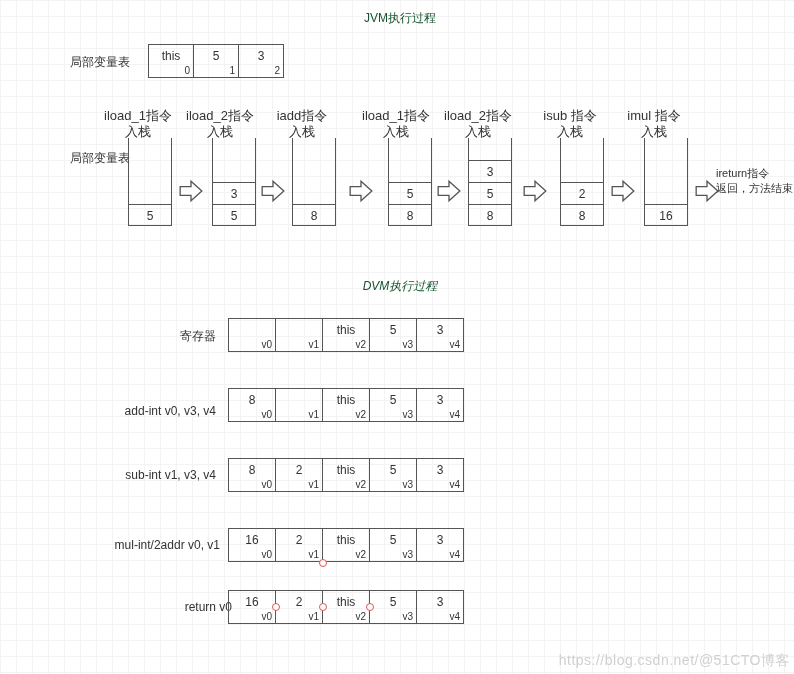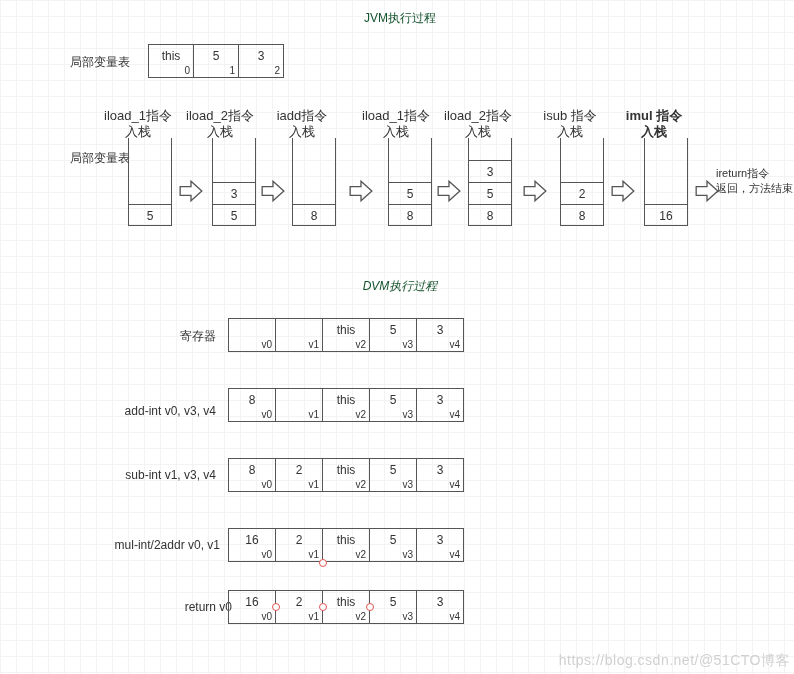--- a/index.html
+++ b/index.html
@@ -110,21 +110,21 @@
 </div>
 
 <div class="lbl" style="left:10px;top:150px;">局部变量表</div>
 
 <div class="opnote" style="left:98px;top:108px;">iload_1指令<br>入栈</div>
 <div class="opnote" style="left:180px;top:108px;">iload_2指令<br>入栈</div>
 <div class="opnote" style="left:262px;top:108px;">iadd指令<br>入栈</div>
 <div class="opnote" style="left:356px;top:108px;">iload_1指令<br>入栈</div>
 <div class="opnote" style="left:438px;top:108px;">iload_2指令<br>入栈</div>
 <div class="opnote" style="left:530px;top:108px;">isub 指令<br>入栈</div>
-<div class="opnote" style="left:614px;top:108px;font-weight:bold;">imul  指令<br>入栈</div>
+<div class="opnote" style="left:614px;top:108px;">imul  指令<br>入栈</div>
 
 <div class="opbox" style="left:128px;top:138px;width:44px;height:88px;border-top:none;"></div>
 <div class="opbox" style="left:212px;top:138px;width:44px;height:88px;border-top:none;"></div>
 <div class="opbox" style="left:292px;top:138px;width:44px;height:88px;border-top:none;"></div>
 <div class="opbox" style="left:388px;top:138px;width:44px;height:88px;border-top:none;"></div>
 <div class="opbox" style="left:468px;top:138px;width:44px;height:88px;border-top:none;"></div>
 <div class="opbox" style="left:560px;top:138px;width:44px;height:88px;border-top:none;"></div>
 <div class="opbox" style="left:644px;top:138px;width:44px;height:88px;border-top:none;"></div>
 
 <div class="scell" style="left:128px;top:204px;width:44px;height:22px;border:none;border-top:1px solid #555;">5</div>

